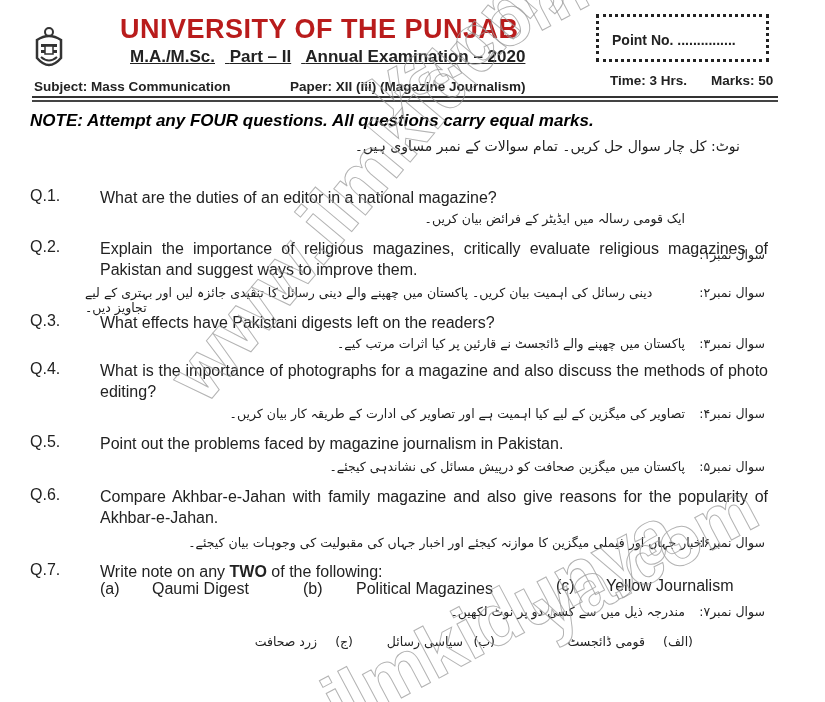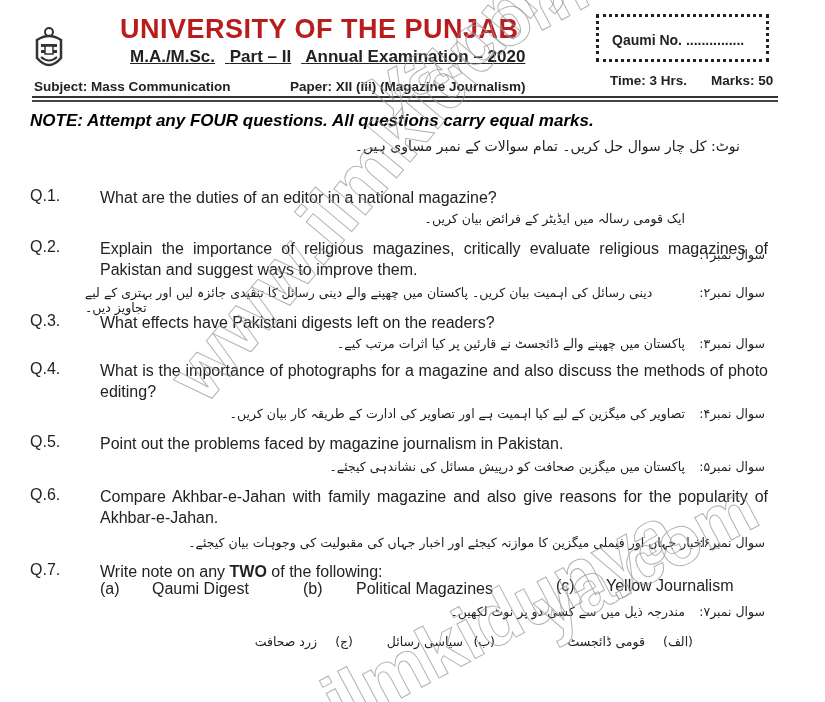--- a/index.html
+++ b/index.html
@@ -45,21 +45,21 @@
 <div class="abs title">UNIVERSITY OF THE PUNJAB</div>
 <div class="abs subtitle">
   <span>M.A./M.Sc.</span>
   <span>Part – II</span>
   <span>Annual Examination – 2020</span>
 </div>
 <div class="abs subject">Subject: Mass Communication</div>
 <div class="abs paper">Paper: XII (iii) (Magazine Journalism)</div>
 
 <div class="abs rollbox"></div>
-<div class="abs rollno">Qaumi No. ...............</div>
+<div class="abs rollno">Point No. ...............</div>
 <div class="abs time">Time: 3 Hrs.</div>
 <div class="abs marks">Marks: 50</div>
 
 <div class="abs rule1"></div>
 <div class="abs rule2"></div>
 
 <div class="abs note">NOTE: Attempt any FOUR questions. All questions carry equal marks.</div>
 <div class="abs urdu urdu-note">نوٹ: کل چار سوال حل کریں۔ تمام سوالات کے نمبر مساوی ہیں۔</div>
 
 <div class="abs qnum" style="top:187px;">Q.1.</div>

